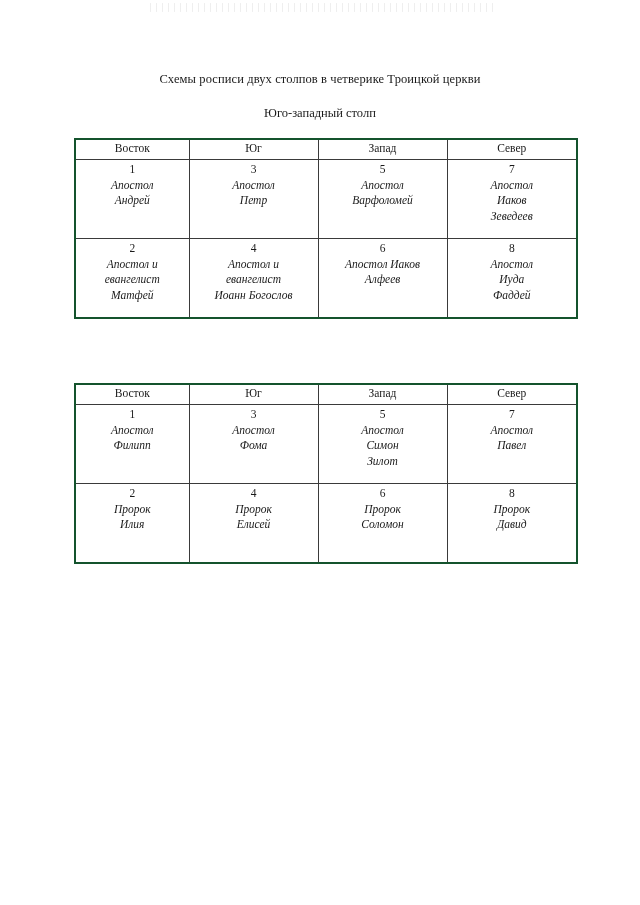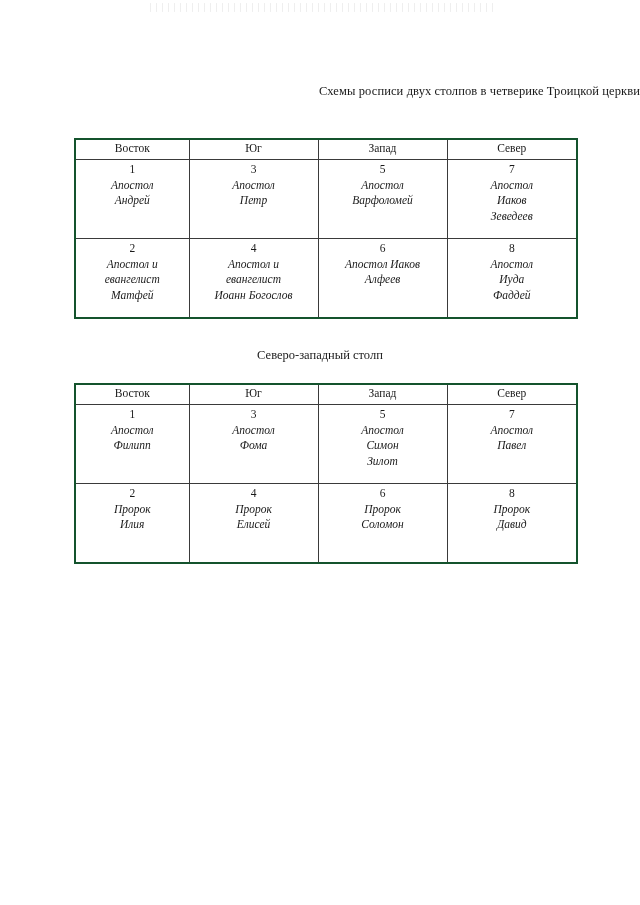--- a/index.html
+++ b/index.html
@@ -36,24 +36,23 @@
   .page {
     position: absolute;
     inset: 0;
   }
 
   .doc-title {
     position: absolute;
     left: 0;
     top: 72px;
     width: 640px;
-    text-align: right;
+    text-align: center;
     font-size: 12.5px;
     letter-spacing: 0.1px;
-    margin-top: 12px;
   }
 
   .section-title {
     position: absolute;
     width: 640px;
     left: 0;
     text-align: center;
     font-size: 12.5px;
   }
   .section-title.one { top: 106px; }
@@ -109,20 +108,21 @@
 </style>
 </head>
 <body>
 
 <div class="page">
 
   <div class="scan-noise"></div>
 
   <div class="doc-title">Схемы росписи двух столпов в четверике Троицкой церкви</div>
 
+  <div class="section-title one">Юго-западный столп</div>
 
   <table class="pillar one">
     <colgroup>
       <col class="c1">
         <col class="c2">
         <col class="c3">
         <col class="c4">
     </colgroup>
     <thead>
       <tr>
@@ -177,21 +177,20 @@
         <td>
           <span class="cell-num">8</span>
           <span class="cell-name">Апостол
 Иуда
 Фаддей</span>
         </td>
       </tr>
     </tbody>
   </table>
 
-  <div class="section-title two">Северо-западный столп</div>
 
   <table class="pillar two">
     <colgroup>
       <col class="c1">
         <col class="c2">
         <col class="c3">
         <col class="c4">
     </colgroup>
     <thead>
       <tr>

